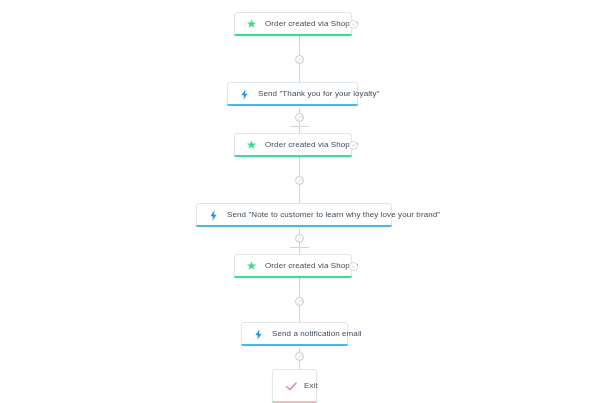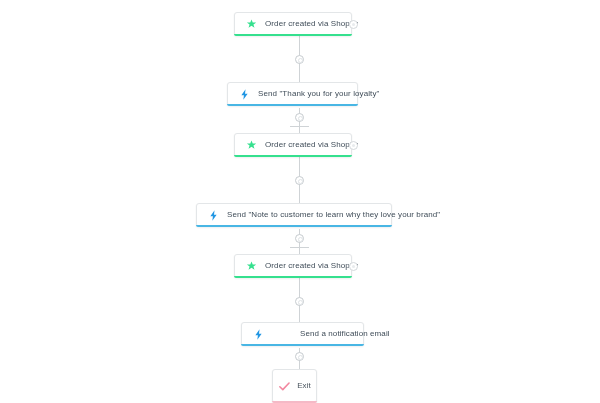--- a/index.html
+++ b/index.html
@@ -77,21 +77,21 @@
   .node .label {
     font-size: 8px;
     color: #3f4c58;
     letter-spacing: 0.1px;
     line-height: 1;
   }
 
   .node.exit {
     height: 22px;
     padding: 16px 12px;
-    justify-content: center;
+    justify-content: space-between;
   }
   .node.exit .ic { margin-right: 6px; }
   .node.exit .label { color: #4a555f; }
 
   
   .handle {
     position: absolute;
     width: 9px;
     height: 9px;
     box-sizing: border-box;
@@ -206,21 +206,21 @@
       <div class="node trigger" style="left: 234px; top: 254px; width: 118px;">
         <svg viewBox="0 0 20 20" class="ic">
           <path d="M10 2.2 L11.9 7.1 L17.1 7.1 L13.0 10.1 L14.6 15.1 L10 12.0 L5.4 15.1 L7.0 10.1 L2.9 7.1 L8.1 7.1 Z" fill="#35e08e"></path>
         </svg>
         <span class="label">Order created via Shopify</span>
         <div class="accent"></div>
       </div>
       <div class="side-dot" style="left: 349px; top: 262px;">
         <div class="core"></div>
       </div>
-      <div class="node action" style="left: 241px; top: 322px; width: 123px; gap: 28px;">
+      <div class="node action" style="left: 241px; top: 322px; width: 107px;">
         <svg viewBox="0 0 20 20" class="ic">
           <path d="M11.6 1.8 L5.2 11.0 L9.1 11.0 L8.2 18.2 L14.8 8.7 L10.8 8.7 Z" fill="#2196e3"></path>
         </svg>
         <span class="label">Send a notification email</span>
         <div class="accent"></div>
       </div>
       <div class="node exit" style="left: 272px; top: 369px; width: 45px;">
         <svg viewBox="0 0 20 20" class="ic">
           <path d="M2.8 10.4 L7.4 14.8 L17.0 4.6" fill="none" stroke="#f2879f" stroke-width="2.4" stroke-linecap="round" stroke-linejoin="round"></path>
         </svg>

